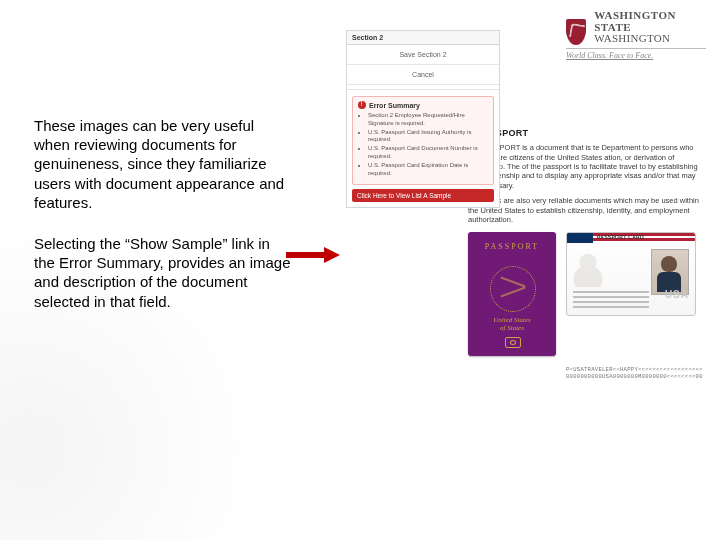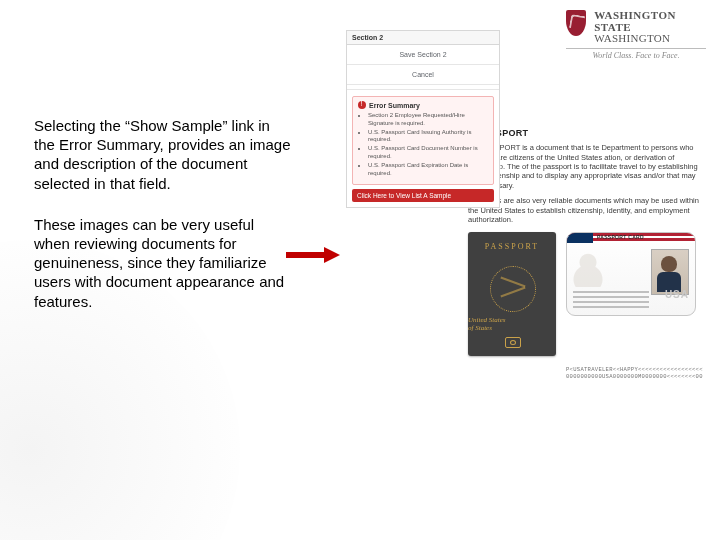--- a/index.html
+++ b/index.html
@@ -22,21 +22,21 @@
     z-index:0;
   }
   
   .logo{
     position:absolute;
     top:10px;right:14px;
     width:140px;
     text-align:left;
     z-index:5;
   }
-  .logo-top{display:flex;align-items:flex-start;gap:8px}
+  .logo-top{display:flex;align-items:flex-end;gap:8px}
   .shield{
     width:22px;height:26px;
     background:#981e32;
     border-radius:2px 2px 50% 50%/2px 2px 60% 60%;
     position:relative;
   }
   .shield::after{
     content:"";
     position:absolute;left:4px;top:5px;
     width:12px;height:12px;
@@ -52,21 +52,22 @@
     color:#555;
     line-height:1.05;
   }
   .wsu-word b{font-size:11px;letter-spacing:.5px}
   .wsu-rule{border:none;border-top:1px solid #bcbcbc;margin:3px 0 2px}
   .wsu-tag{
     font-family:"Times New Roman",serif;
     font-style:italic;
     font-size:8px;
     color:#888;
-    text-align:center;
+    text-align:left;
+    text-decoration:underline;
   }
 
   
   .explain{
     position:absolute;
     left:34px;top:116px;
     width:258px;
     z-index:3;
     line-height:1.28;
   }
@@ -160,21 +161,21 @@
     letter-spacing:.3px;
   }
   .sheet p{margin:0 0 6px 0}
   .docs{
     display:flex;gap:10px;
     margin-top:8px;
   }
   
   .booklet{
     width:88px;height:124px;
-    background:#404040;
+    background:#701a75;
     border-radius:3px;
     position:relative;
     box-shadow:0 1px 2px rgba(0,0,0,.3);
   }
   .bk-title{
     color:#caa24a;
     font-size:8px;
     letter-spacing:2px;
     text-align:center;
     position:absolute;top:10px;left:0;right:0;
@@ -189,37 +190,37 @@
   .seal::before,.seal::after{
     content:"";position:absolute;background:#caa24a;opacity:.6;
   }
   .seal::before{left:9px;top:14px;width:26px;height:2px;transform:rotate(20deg)}
   .seal::after{left:9px;top:24px;width:26px;height:2px;transform:rotate(-20deg)}
   .bk-country{
     color:#caa24a;
     font-family:"Times New Roman",serif;
     font-style:italic;
     font-size:7px;
-    text-align:left;
+    text-align:center;
     position:absolute;bottom:24px;left:0;right:0;
     line-height:1.1;
   }
   .chip{
     position:absolute;bottom:8px;left:37px;
     width:14px;height:9px;
     border:1px solid #caa24a;border-radius:2px;
   }
   .chip::after{content:"";position:absolute;left:4px;top:2px;width:4px;height:3px;border:1px solid #caa24a;border-radius:50%}
 
   
   .card{
     width:128px;height:82px;
     background:linear-gradient(#fff,#f6f6f6);
     border:1px solid #c6c6c6;
-    border-radius:9px;
+    border-radius:3px;
     position:relative;
     overflow:hidden;
     font-size:5px;
     color:#555;
   }
   .card .flag{
     position:absolute;left:0;top:0;right:0;height:10px;
     background:repeating-linear-gradient(#b22234 0 2.5px,#fff 2.5px 5px);
   }
   .card .flag::before{
@@ -276,22 +277,22 @@
     <div class="wsu-word">
       <div><b>WASHINGTON STATE</b></div>
       <div>WASHINGTON</div>
     </div>
   </div>
   <hr class="wsu-rule">
   <div class="wsu-tag">World Class. Face to Face.</div>
 </div>
 
 <div class="explain">
+  <p>These images can be very useful when reviewing documents for genuineness, since they familiarize users with document appearance and features.</p>
   <p>Selecting the “Show Sample” link in the Error Summary, provides an image and description of the document selected in that field.</p>
-  <p>These images can be very useful when reviewing documents for genuineness, since they familiarize users with document appearance and features.</p>
 </div>
 
 <div class="arrow">
   <div class="shaft"></div>
     <div class="head"></div>
 </div>
 
 <div class="panel">
   <div class="sectionbar">Section 2</div>
   <div class="btnrow">Save Section 2</div>

